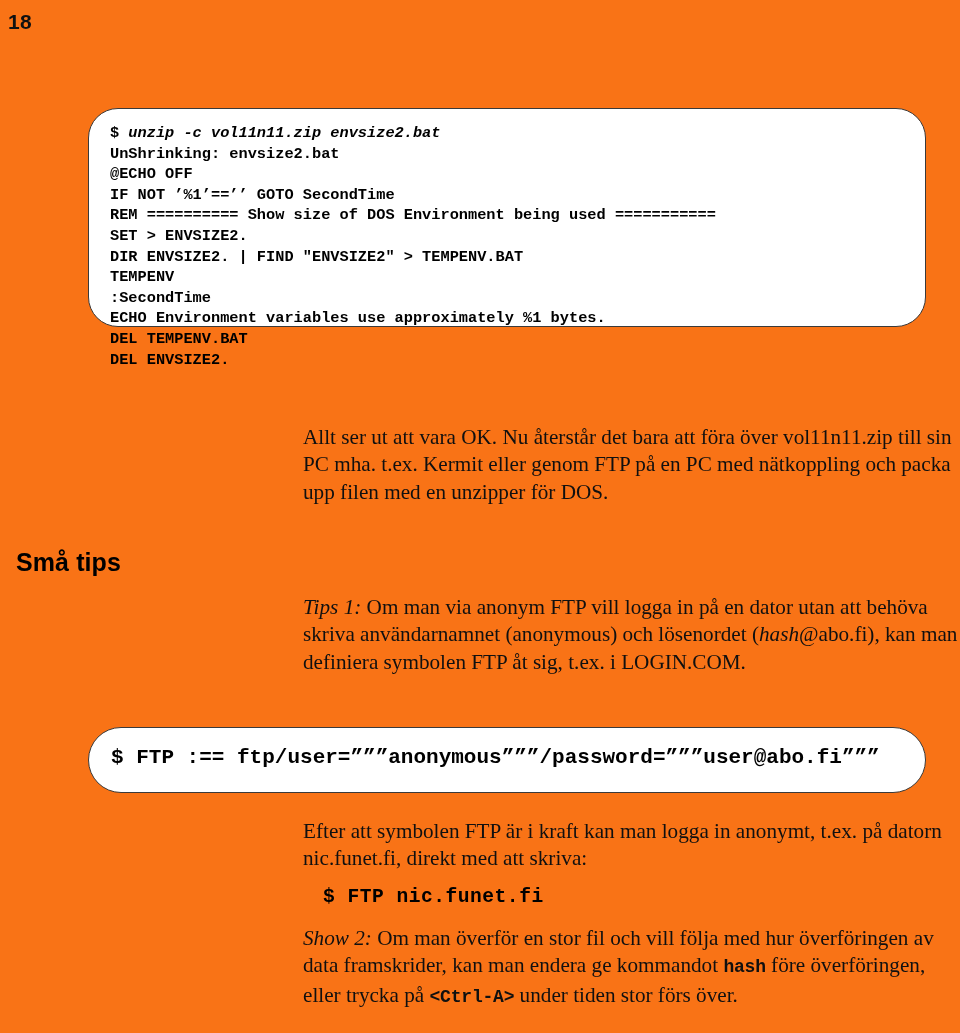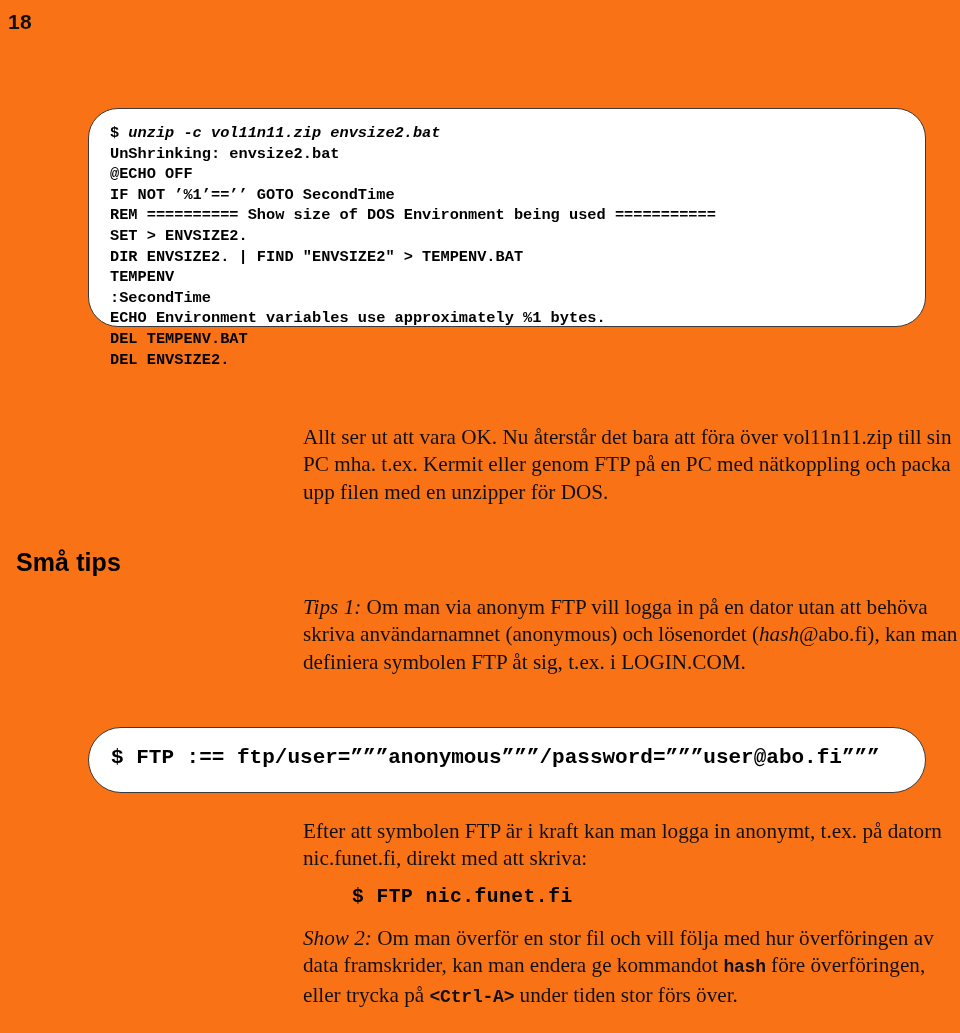--- a/index.html
+++ b/index.html
@@ -109,21 +109,21 @@
   .col .ital { font-style: italic; }
   .col .mono {
     font-family: "Liberation Mono", "DejaVu Sans Mono", monospace;
     font-weight: bold;
     font-size: 18px;
     letter-spacing: -0.2px;
   }
 
   .cmd-inline {
     position: absolute;
-    left: 352px;
+    left: 323px;
     top: 886px;
     font-family: "Liberation Mono", "DejaVu Sans Mono", monospace;
     font-weight: bold;
     font-size: 19.6px;
     letter-spacing: 0.5px;
     color: #000000;
     white-space: pre;
   }
 </style>
 </head>

